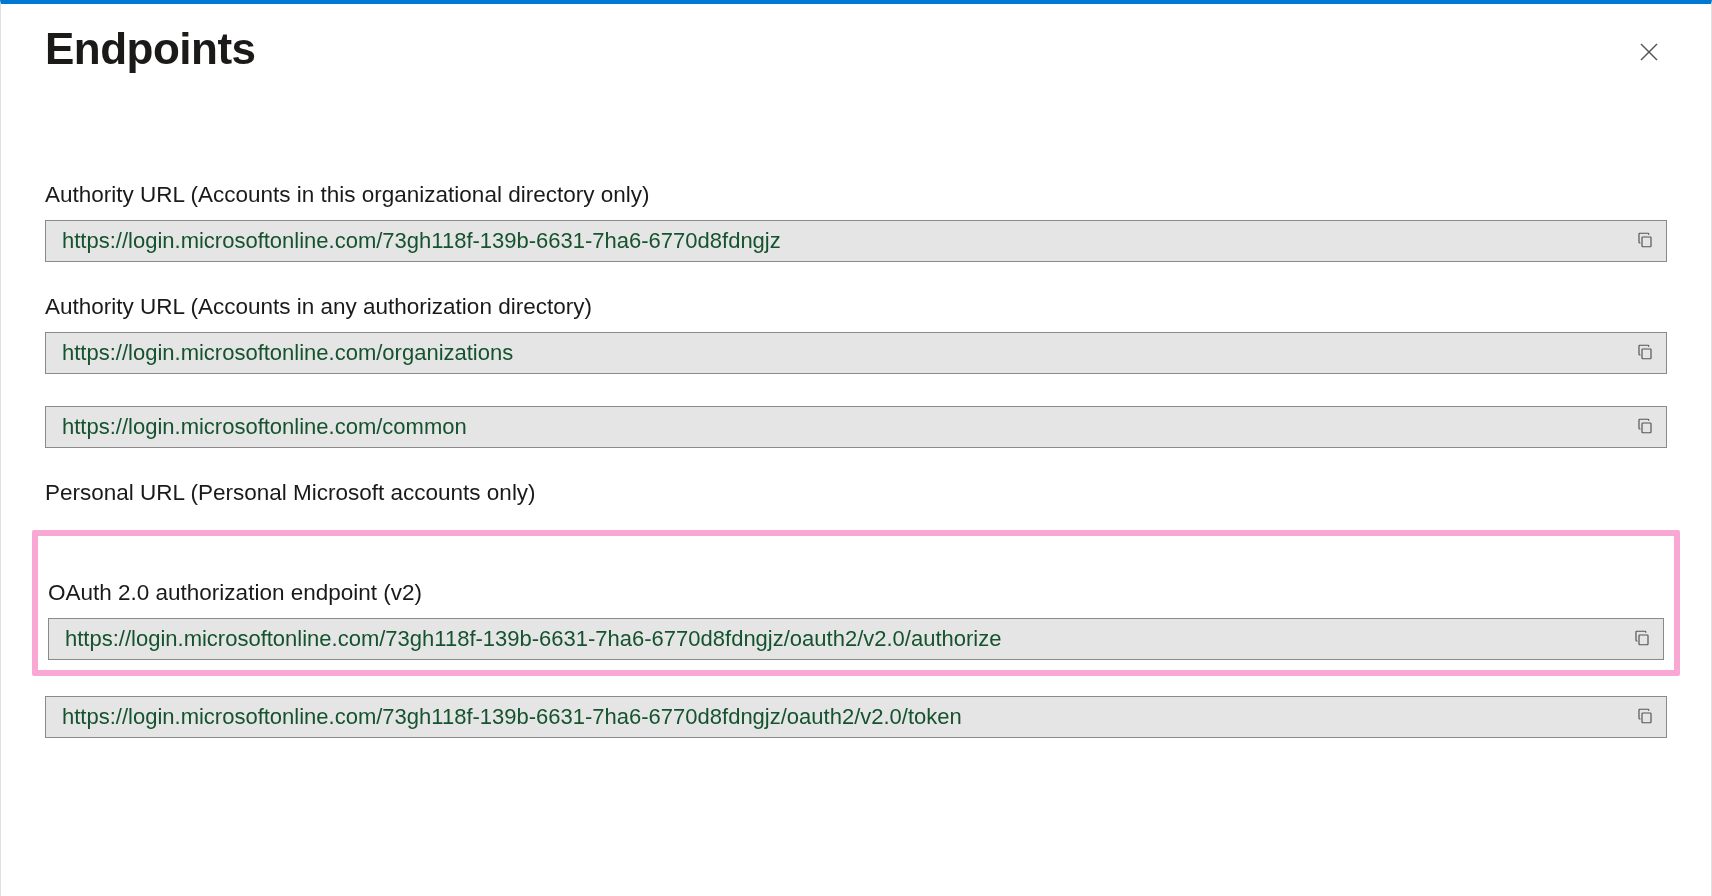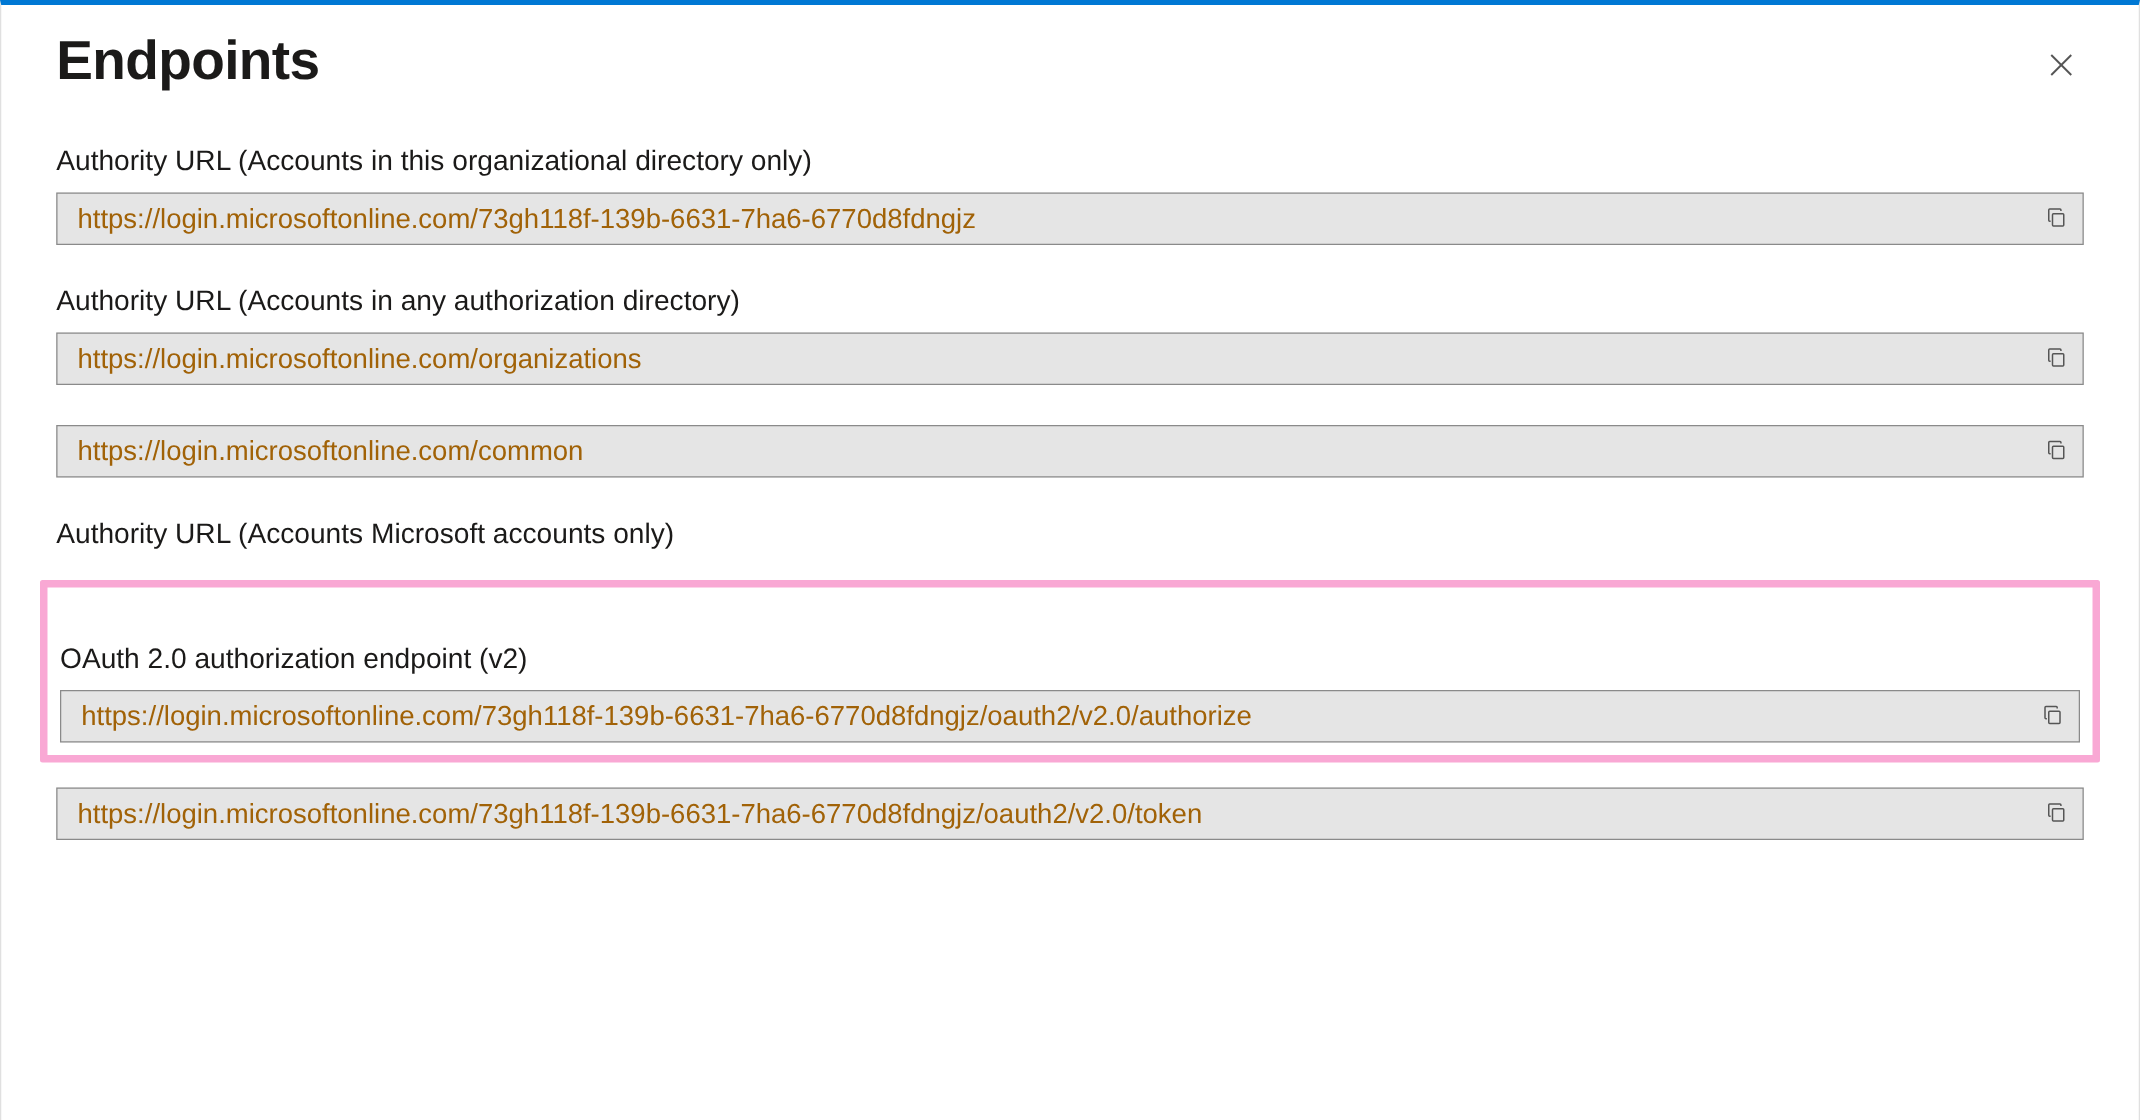--- a/index.html
+++ b/index.html
@@ -18,21 +18,21 @@
       border-right: 1px solid #e0e0e0;
     }
     .panel {
       padding: 20px 44px 0 44px;
       height: 100%;
     }
     .header {
       display: flex;
       justify-content: space-between;
       align-items: flex-start;
-      margin-bottom: 42px;
+      margin-bottom: 108px;
     }
     .title {
       font-size: 44px;
       font-weight: 700;
       color: #1b1a19;
       letter-spacing: -0.5px;
     }
     .close-btn {
       background: none;
       border: none;
@@ -71,21 +71,21 @@
       display: flex;
       align-items: stretch;
       border: 1px solid #8a8a8a;
       background: #e5e5e5;
       height: 42px;
     }
     .field-value {
       flex: 1;
       padding: 16px 16px;
       font-size: 22px;
-      color: #a16207;
+      color: #14532d;
       background: transparent;
       border: none;
       outline: none;
       display: flex;
       align-items: center;
       white-space: nowrap;
       overflow: hidden;
       text-overflow: ellipsis;
     }
     .copy-btn {
@@ -146,21 +146,21 @@
           <div class="field-value">https://login.microsoftonline.com/common</div>
           <button class="copy-btn">
             <span><svg viewBox="0 0 24 24" fill="none" stroke="currentColor" stroke-width="1.6">
                 <rect x="8" y="8" width="12" height="13" rx="1"></rect>
                 <path d="M6 16H5a1 1 0 0 1-1-1V4a1 1 0 0 1 1-1h11a1 1 0 0 1 1 1v1"></path>
               </svg></span>
           </button>
         </div>
       </div>
       <div class="field-group">
-        <div class="field-label">Authority URL (Accounts Microsoft accounts only)</div>
+        <div class="field-label">Personal URL (Personal Microsoft accounts only)</div>
       </div>
       <div class="field-group highlighted">
         <div class="field-label">OAuth 2.0 authorization endpoint (v2)</div>
         <div class="field-value-row">
           <div class="field-value">https://login.microsoftonline.com/73gh118f-139b-6631-7ha6-6770d8fdngjz/oauth2/v2.0/authorize</div>
           <button class="copy-btn">
             <span><svg viewBox="0 0 24 24" fill="none" stroke="currentColor" stroke-width="1.6">
                 <rect x="8" y="8" width="12" height="13" rx="1"></rect>
                 <path d="M6 16H5a1 1 0 0 1-1-1V4a1 1 0 0 1 1-1h11a1 1 0 0 1 1 1v1"></path>
               </svg></span>

